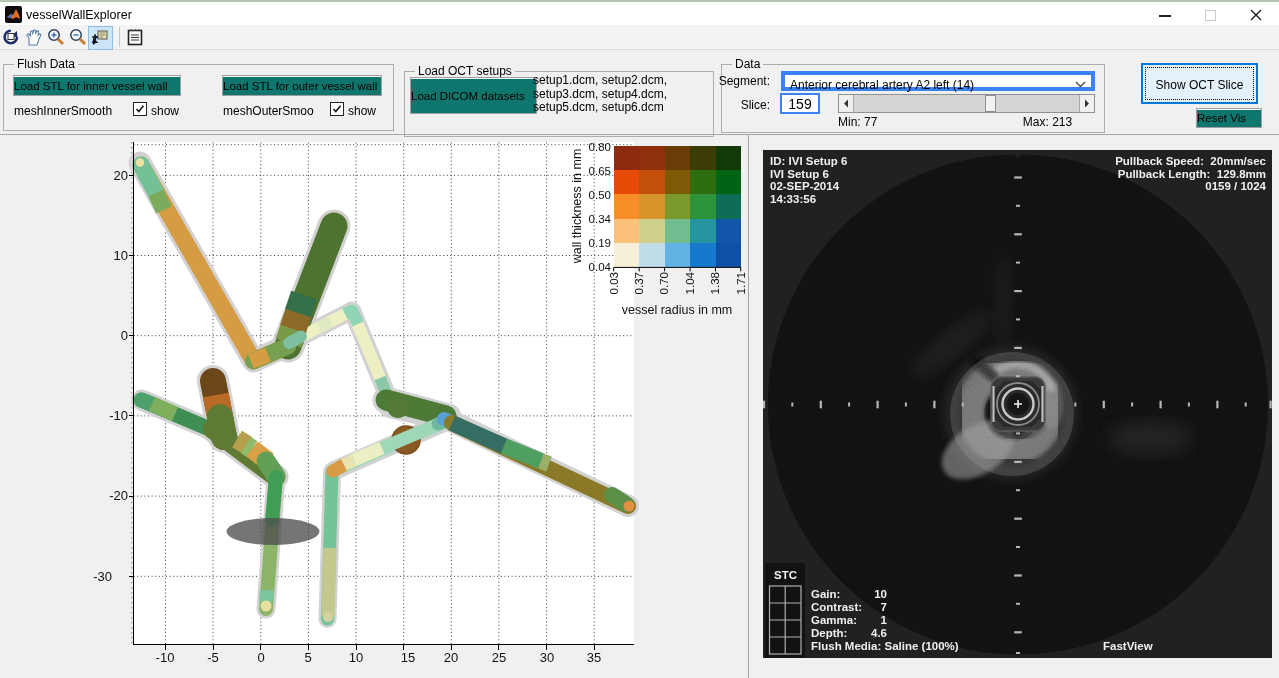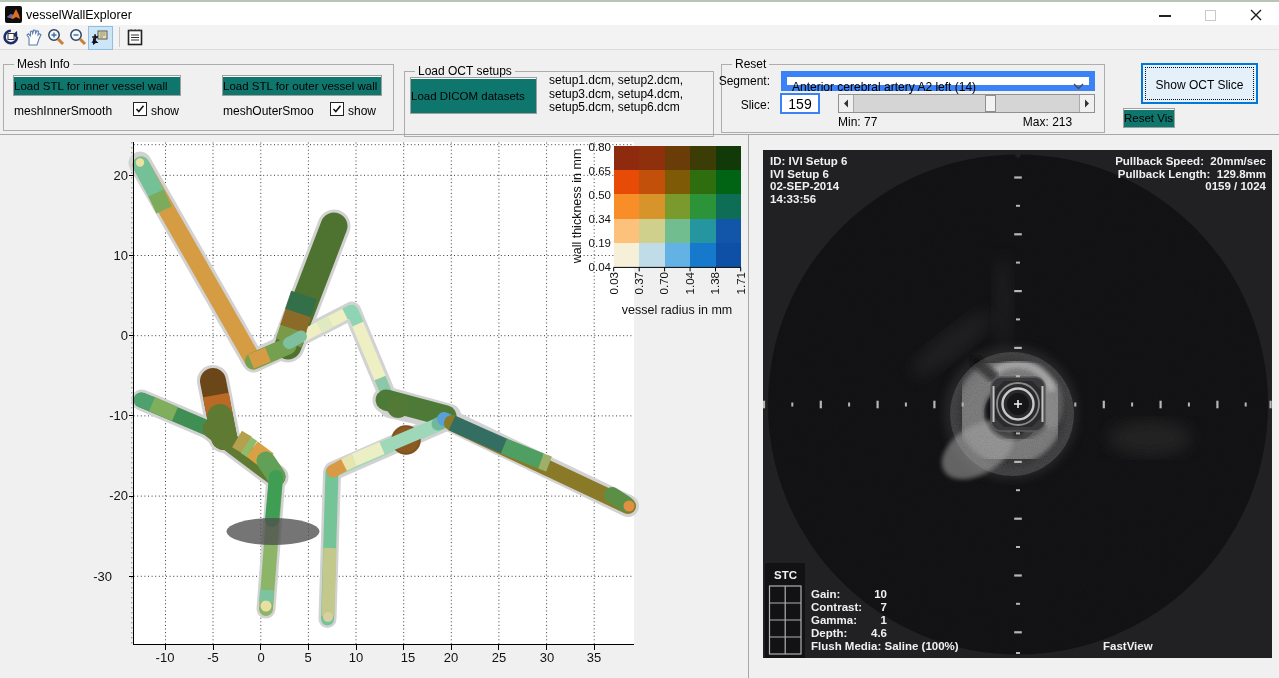--- a/index.html
+++ b/index.html
@@ -69,21 +69,21 @@
  </svg>
  <div class="abs" style="left:119px;top:2px;width:1px;height:20px;background:#c9c9c9"></div>
  <svg class="abs" style="left:127px;top:3px" width="17" height="18" viewBox="0 0 17 18">
   <rect x="1.5" y="2.5" width="13" height="14" fill="#fdfdfd" stroke="#222" stroke-width="1.6"></rect>
   <path d="M2.5 3 C3.5 1.5 5 1.5 5.5 3 M6.5 3 C7.5 1.5 9 1.5 9.5 3 M10.5 3 C11.5 1.5 13 1.5 13.5 3" fill="none" stroke="#444" stroke-width="1"></path>
   <path d="M4 7 H12 M4 9.5 H12 M4 12 H12" stroke="#333" stroke-width="1"></path>
  </svg>
 </div>
 
 <fieldset style="left:3px;top:57px;width:389px;height:72px">
-    <legend>Mesh Info</legend>
+    <legend>Flush Data</legend>
   </fieldset>
 <div class="btn" style="left:13px;top:75px;width:168px;height:21px;line-height:20px">Load STL for inner vessel wall</div>
 <div class="btn" style="left:222px;top:75px;width:160px;height:21px;line-height:20px">Load STL for outer vessel wall</div>
 <div class="lbl" style="left:14px;top:104px">meshInnerSmooth</div>
 <div class="cb" style="left:133px;top:102px">
     <svg width="12" height="12" viewBox="0 0 12 12">
       <path d="M2.5 6 L4.8 8.5 L9.5 2.8" fill="none" stroke="#111" stroke-width="1.5"></path>
     </svg>
   </div>
 <div class="lbl" style="left:151px;top:104px">show</div>
@@ -92,27 +92,27 @@
     <svg width="12" height="12" viewBox="0 0 12 12">
       <path d="M2.5 6 L4.8 8.5 L9.5 2.8" fill="none" stroke="#111" stroke-width="1.5"></path>
     </svg>
   </div>
 <div class="lbl" style="left:348px;top:104px">show</div>
 
 <fieldset style="left:404px;top:64px;width:308px;height:71px">
     <legend>Load OCT setups</legend>
   </fieldset>
 <div class="btn" style="left:410px;top:77px;width:127px;height:37px;line-height:36px">Load DICOM datasets</div>
-<div class="lbl" style="left:549px;top:74px;line-height:13.5px">setup1.dcm, setup2.dcm,<br>setup3.dcm, setup4.dcm,<br>setup5.dcm, setup6.dcm</div>
+<div class="lbl" style="left:533px;top:74px;line-height:13.5px">setup1.dcm, setup2.dcm,<br>setup3.dcm, setup4.dcm,<br>setup5.dcm, setup6.dcm</div>
 
 <fieldset style="left:721px;top:57px;width:382px;height:74px">
-    <legend>Reset</legend>
+    <legend>Data</legend>
   </fieldset>
 <div class="lbl" style="left:700px;top:74px;width:70px;text-align:right">Segment:</div>
-<div class="abs" style="left:781px;top:71px;width:314px;height:20px;background:#fff;border:6px solid #3b82f6;box-sizing:border-box">
+<div class="abs" style="left:781px;top:71px;width:314px;height:20px;background:#fff;border:4px solid #3b82f6;box-sizing:border-box">
   <div class="lbl" style="left:5px;top:3px">Anterior cerebral artery A2 left (14)</div>
   <svg class="abs" style="right:5px;top:6px" width="11" height="8" viewBox="0 0 11 8">
       <path d="M1 1 L5.5 5.5 L10 1" fill="none" stroke="#4a4a4a" stroke-width="1.4"></path>
     </svg>
 </div>
 <div class="lbl" style="left:710px;top:98px;width:60px;text-align:right">Slice:</div>
 <div class="abs" style="left:780px;top:93px;width:40px;height:21px;background:#fff;border:2px solid #3b82f6;box-sizing:border-box;text-align:center;font-size:14px;line-height:19px">159</div>
 
 <div class="abs" style="left:838px;top:94px;width:257px;height:19px;background:#d5d5d5;border:1px solid #919191;box-sizing:border-box">
  <div class="abs" style="left:0;top:0;width:14px;height:17px;background:#f0f0f0;border-right:1px solid #aaa">
@@ -124,21 +124,21 @@
         <path d="M5 4.5 L9 8.5 L5 12.5 Z" fill="#333"></path>
       </svg></div>
  <div class="abs" style="left:146px;top:0px;width:11px;height:17px;background:#f2f2f2;border:1px solid #8e8e8e;box-sizing:border-box"></div>
 </div>
 <div class="lbl" style="left:838px;top:115px">Min: 77</div>
 <div class="lbl" style="left:1000px;top:115px;width:95px;text-align:center">Max: 213</div>
 
 <div class="abs" style="left:1141px;top:63px;width:117px;height:41px;background:#e4f1fb;border:2px solid #0078d7;box-sizing:border-box">
  <div class="abs" style="left:2px;top:2px;right:2px;bottom:2px;border:1px dotted #111;font-size:12px;text-align:center;line-height:34px">Show OCT Slice</div>
 </div>
-<div class="btn" style="left:1123px;top:108px;width:52px;height:20px;line-height:19px">Reset Vis</div>
+<div class="btn" style="left:1196px;top:108px;width:66px;height:20px;line-height:19px">Reset Vis</div>
 
 <div id="maintop"></div>
 <div id="mainsep"></div>
 <div id="plotbox"></div>
 
 <svg class="abs" style="left:125px;top:138px" width="515" height="512" viewBox="125 138 515 512">
  <g stroke="#3c3c3c" stroke-width="1" stroke-dasharray="1 2.6">
   <path d="M165.5 142.5 V644 M213 142.5 V644 M260.8 142.5 V644 M308.4 142.5 V644 M356 142.5 V644 M403.7 142.5 V644 M451.3 142.5 V644 M498.9 142.5 V644 M546.6 142.5 V644 M594.2 142.5 V644"></path>
   <path d="M133.6 144.7 H633.5 M133.6 175.3 H633.5 M133.6 255.5 H633.5 M133.6 335.7 H633.5 M133.6 415.9 H633.5 M133.6 496.1 H633.5 M133.6 576.3 H633.5"></path>
  </g>

